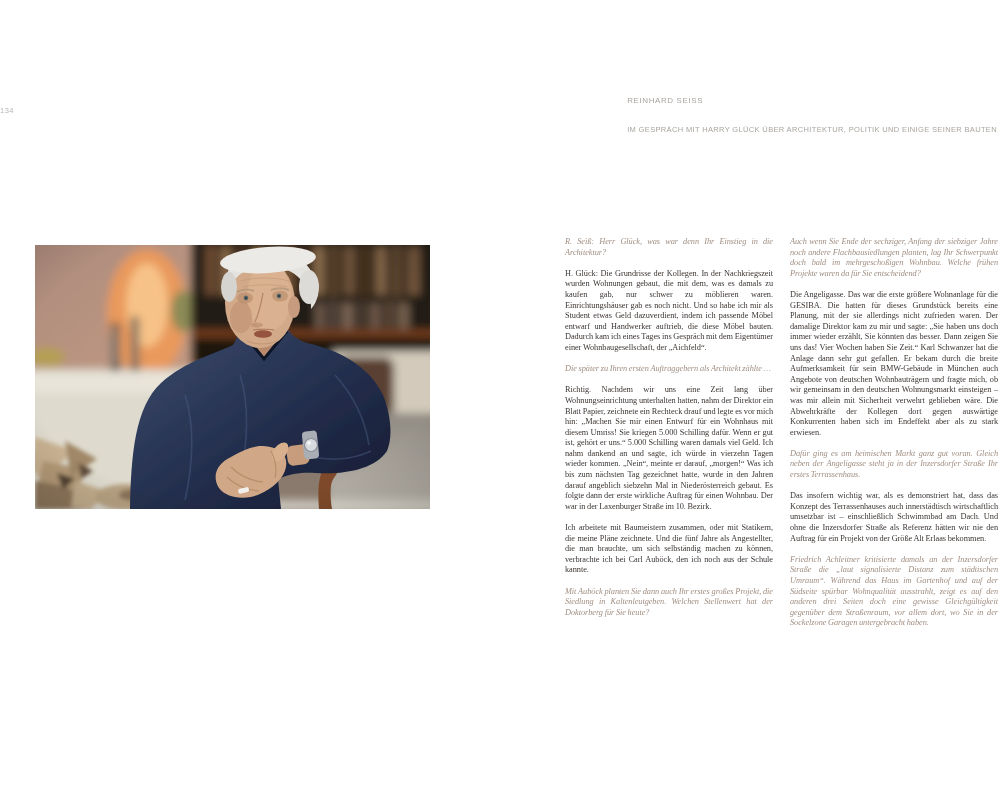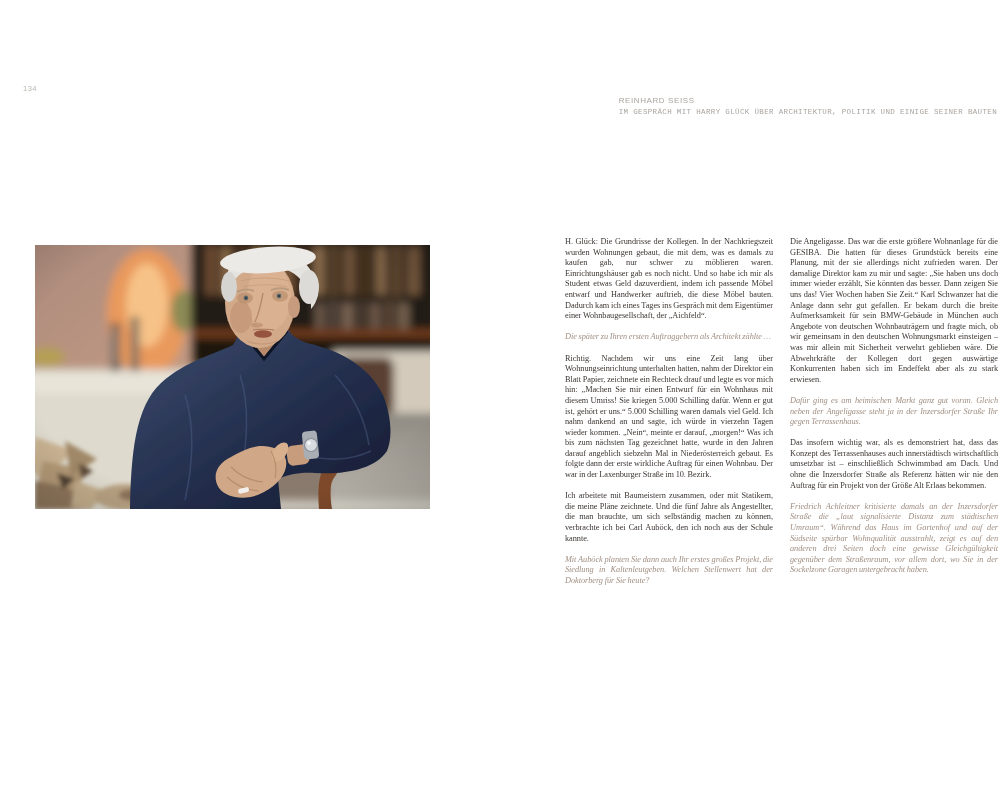--- a/index.html
+++ b/index.html
@@ -2,31 +2,31 @@
 <html lang="de"><head>
 <meta charset="utf-8">
 <style>
   html,body{margin:0;padding:0;}
   body{
     width:1000px;height:800px;position:relative;background:#ffffff;
     font-family:"Liberation Serif","DejaVu Serif",serif;overflow:hidden;
   }
   
   .folio{
-    position:absolute;left:0;top:84px;font-family:"Liberation Sans",sans-serif;
-    font-size:7.5px;color:#b8b4b0;letter-spacing:.5px;padding-left:23px;
+    position:absolute;left:0;top:106px;font-family:"Liberation Sans",sans-serif;
+    font-size:7.5px;color:#b8b4b0;letter-spacing:.5px;
   }
   
   .header{
     position:absolute;right:3px;top:96px;text-align:left;
     font-family:"Liberation Sans",sans-serif;
   }
   .header .author{font-size:8px;color:#a9a49f;letter-spacing:.6px;}
   .header .title{font-size:14.5px;color:#8a8580;letter-spacing:.4px;margin-top:3px;font-weight:400;}
-  .header .subtitle{font-size:7.5px;color:#a9a49f;letter-spacing:.35px;margin-top:3px;font-family:Liberation Mono, monospace;}
+  .header .subtitle{font-size:7.5px;color:#a9a49f;letter-spacing:.35px;margin-top:20px;}
   
   .photo{
     position:absolute;left:35px;top:245px;width:395px;height:264px;overflow:hidden;
     background:#8a7a6e;
   }
   .photo svg{display:block;}
   
   .col{
     position:absolute;top:237px;width:208px;
     font-size:8.3px;line-height:10.6px;text-align:justify;color:#3c3633;
@@ -224,25 +224,27 @@
         </g>
         <rect x="203" y="243" width="11" height="5" rx="2.2" fill="#f2f0ec" transform="rotate(-14 208 245)"></rect>
       </g>
     </g>
 
     <rect x="0" y="0" width="395" height="264" fill="url(#vig)"></rect>
   </svg>
 </div>
 
 <div class="col col-left">
+  <p class="q">R. Seiß: Herr Glück, was war denn Ihr Einstieg in die Architektur?</p>
   <p class="a">H. Glück: Die Grundrisse der Kollegen. In der Nachkriegszeit wurden Wohnungen gebaut, die mit dem, was es damals zu kaufen gab, nur schwer zu möblieren waren. Einrichtungshäuser gab es noch nicht. Und so habe ich mir als Student etwas Geld dazuverdient, indem ich passende Möbel entwarf und Handwerker auftrieb, die diese Möbel bauten. Dadurch kam ich eines Tages ins Gespräch mit dem Eigentümer einer Wohnbaugesellschaft, der „Aichfeld“.</p>
   <p class="q">Die später zu Ihren ersten Auftraggebern als Architekt zählte …</p>
   <p class="a">Richtig. Nachdem wir uns eine Zeit lang über Wohnungseinrichtung unterhalten hatten, nahm der Direktor ein Blatt Papier, zeichnete ein Rechteck drauf und legte es vor mich hin: „Machen Sie mir einen Entwurf für ein Wohnhaus mit diesem Umriss! Sie kriegen 5.000 Schilling dafür. Wenn er gut ist, gehört er uns.“ 5.000 Schilling waren damals viel Geld. Ich nahm dankend an und sagte, ich würde in vierzehn Tagen wieder kommen. „Nein“, meinte er darauf, „morgen!“ Was ich bis zum nächsten Tag gezeichnet hatte, wurde in den Jahren darauf angeblich siebzehn Mal in Niederösterreich gebaut. Es folgte dann der erste wirkliche Auftrag für einen Wohnbau. Der war in der Laxenburger Straße im 10. Bezirk.</p>
   <p class="a">Ich arbeitete mit Baumeistern zusammen, oder mit Statikern, die meine Pläne zeichnete. Und die fünf Jahre als Angestellter, die man brauchte, um sich selbständig machen zu können, verbrachte ich bei Carl Auböck, den ich noch aus der Schule kannte.</p>
   <p class="q">Mit Auböck planten Sie dann auch Ihr erstes großes Projekt, die Siedlung in Kaltenleutgeben. Welchen Stellenwert hat der Doktorberg für Sie heute?</p>
 </div>
 
 <div class="col col-right">
+  <p class="q">Auch wenn Sie Ende der sechziger, Anfang der siebziger Jahre noch andere Flachbausiedlungen planten, lag Ihr Schwerpunkt doch bald im mehrgeschoßigen Wohnbau. Welche frühen Projekte waren da für Sie entscheidend?</p>
   <p class="a">Die Angeligasse. Das war die erste größere Wohnanlage für die GESIBA. Die hatten für dieses Grundstück bereits eine Planung, mit der sie allerdings nicht zufrieden waren. Der damalige Direktor kam zu mir und sagte: „Sie haben uns doch immer wieder erzählt, Sie könnten das besser. Dann zeigen Sie uns das! Vier Wochen haben Sie Zeit.“ Karl Schwanzer hat die Anlage dann sehr gut gefallen. Er bekam durch die breite Aufmerksamkeit für sein BMW-Gebäude in München auch Angebote von deutschen Wohnbauträgern und fragte mich, ob wir gemeinsam in den deutschen Wohnungsmarkt einsteigen – was mir allein mit Sicherheit verwehrt geblieben wäre. Die Abwehrkräfte der Kollegen dort gegen auswärtige Konkurrenten haben sich im Endeffekt aber als zu stark erwiesen.</p>
-  <p class="q">Dafür ging es am heimischen Markt ganz gut voran. Gleich neben der Angeligasse steht ja in der Inzersdorfer Straße Ihr gegen Terrassenhaus.</p>
+  <p class="q">Dafür ging es am heimischen Markt ganz gut voran. Gleich neben der Angeligasse steht ja in der Inzersdorfer Straße Ihr erstes Terrassenhaus.</p>
   <p class="a">Das insofern wichtig war, als es demonstriert hat, dass das Konzept des Terrassenhauses auch innerstädtisch wirtschaftlich umsetzbar ist – einschließlich Schwimmbad am Dach. Und ohne die Inzersdorfer Straße als Referenz hätten wir nie den Auftrag für ein Projekt von der Größe Alt Erlaas bekommen.</p>
   <p class="q">Friedrich Achleitner kritisierte damals an der Inzersdorfer Straße die „laut signalisierte Distanz zum städtischen Umraum“. Während das Haus im Gartenhof und auf der Südseite spürbar Wohnqualität ausstrahlt, zeigt es auf den anderen drei Seiten doch eine gewisse Gleichgültigkeit gegenüber dem Straßenraum, vor allem dort, wo Sie in der Sockelzone Garagen untergebracht haben.</p>
 </div>
 
 </body></html>

